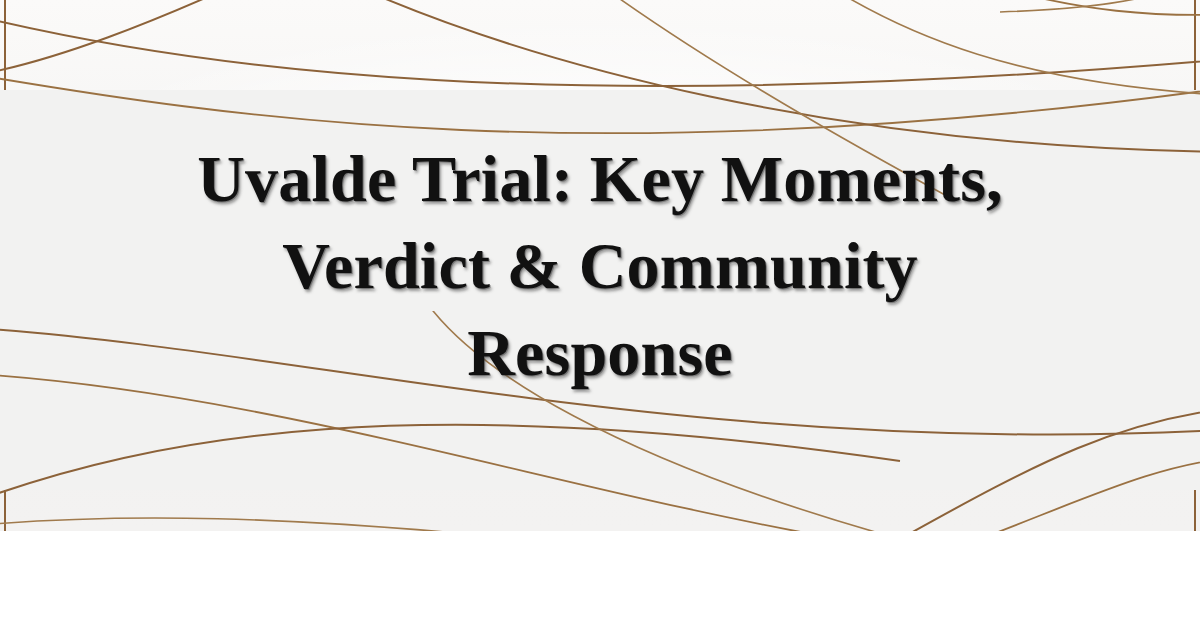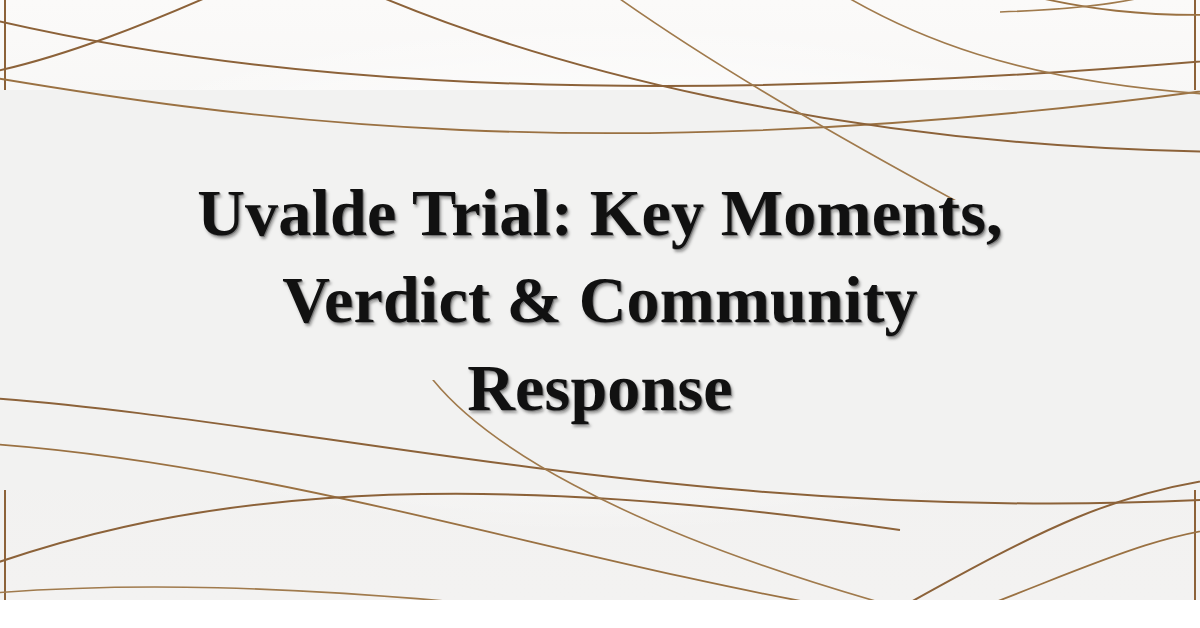--- a/index.html
+++ b/index.html
@@ -10,21 +10,21 @@
   body {
     width: 1200px;
     height: 628px;
     overflow: hidden;
     font-family: "Liberation Serif", "DejaVu Serif", serif;
   }
 
   #banner {
     position: relative;
     width: 1200px;
-    height: 600px;
+    height: 531px;
     background: #f2f2f1;
     overflow: hidden;
   }
 
   
   .sheen {
     position: absolute;
     inset: 0;
     background:
       radial-gradient(ellipse 70% 55% at 50% 46%, #ffffff 0%, rgba(255,255,255,0.78) 42%, rgba(255,255,255,0.0) 78%),

